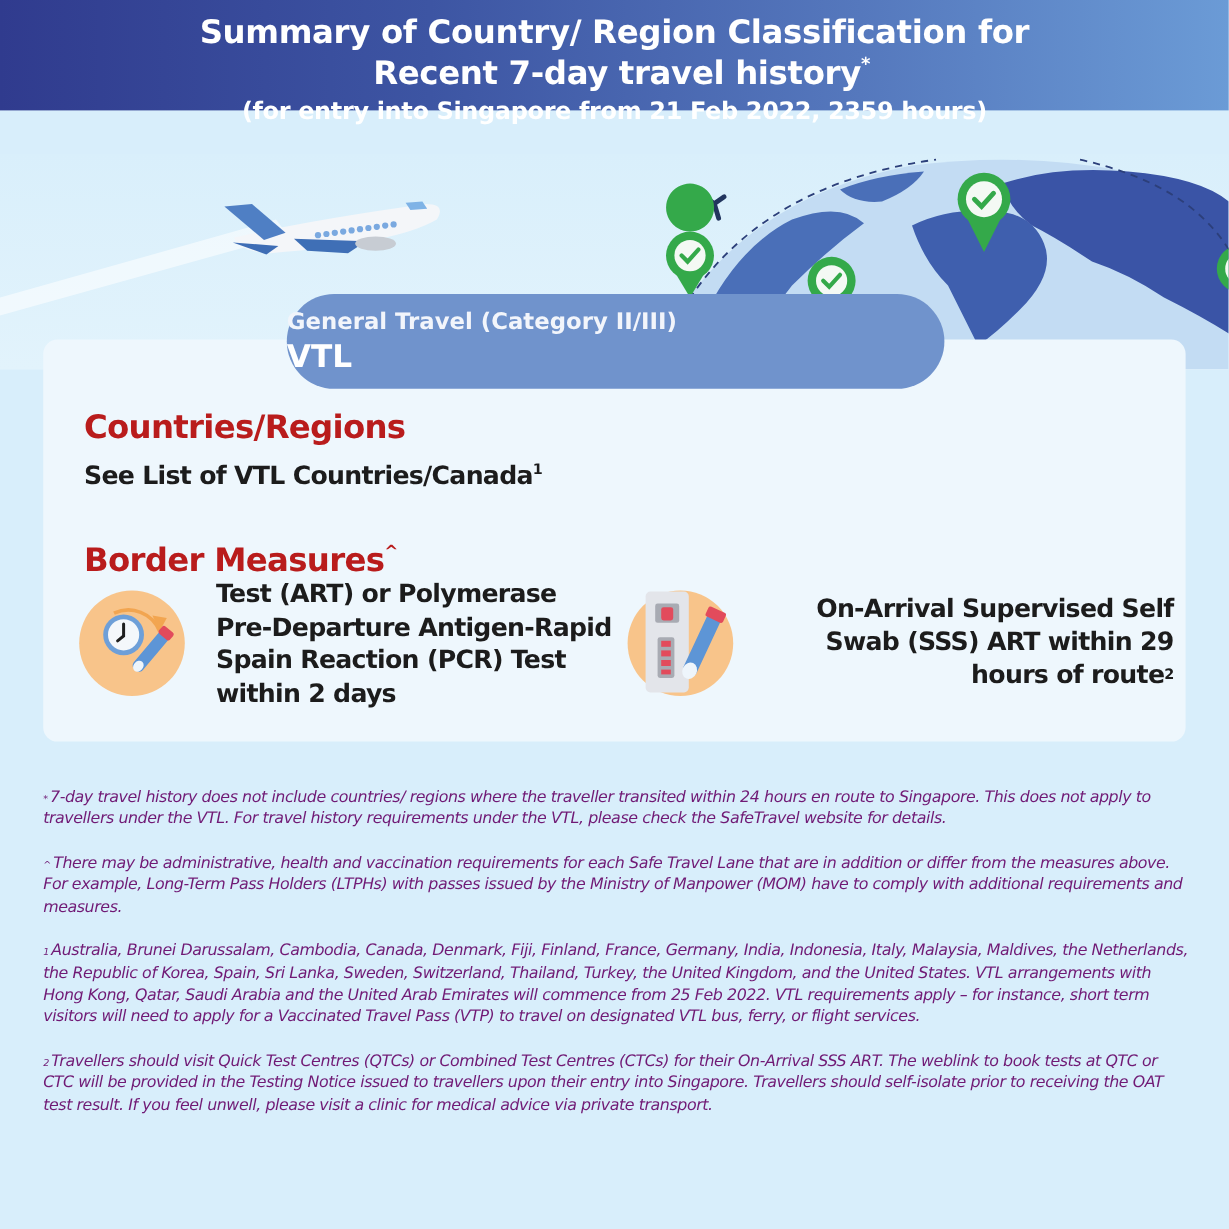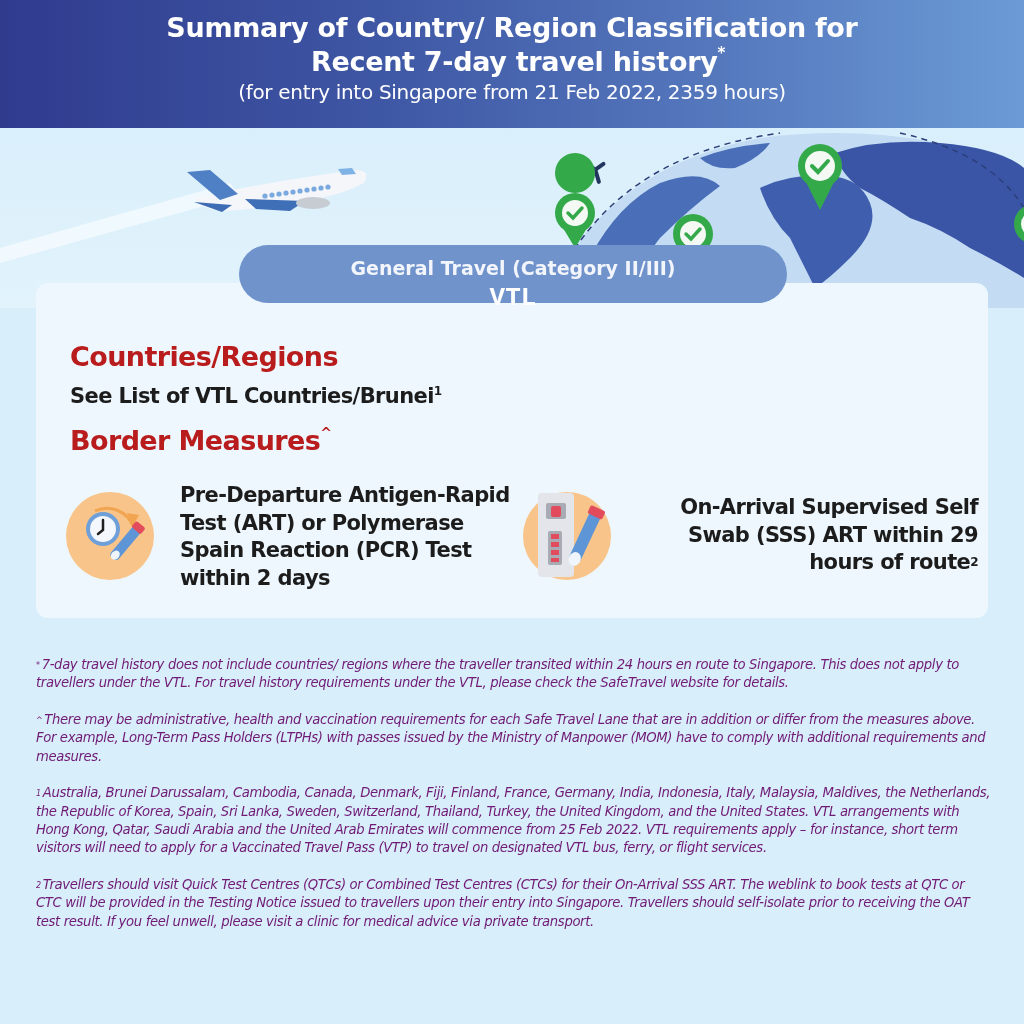--- a/index.html
+++ b/index.html
@@ -3,43 +3,43 @@
 <meta charset="utf-8">
 <style>
   * { box-sizing: border-box; margin: 0; padding: 0; }
   html, body { width: 1024px; height: 1024px; overflow: hidden; }
   body {
     font-family: "DejaVu Sans", sans-serif;
     background: #d8eefb;
     position: relative;
   }
   .header {
-    position: absolute; left: 0; top: 0; width: 1024px; height: 128px;
+    position: absolute; left: 0; top: 0; width: 1024px; height: 92px;
     background: linear-gradient(90deg, #303b8e 0%, #3d55a3 35%, #5578bd 70%, #6b9bd6 100%);
     color: #fff; text-align: center;
   }
   .header .t1 { position: absolute; left: 0; right: 0; top: 12px; font-size: 27px; font-weight: bold; letter-spacing: -0.3px; }
   .header .t2 { position: absolute; left: 12px; right: 0; top: 46px; font-size: 27px; font-weight: bold; letter-spacing: -0.3px; }
   .header .t2 sup { font-size: 15px; vertical-align: top; position: relative; top: -2px; }
-  .header .t3 { position: absolute; left: 0; right: 0; top: 80px; font-size: 20px; font-weight: normal; letter-spacing: -0.3px; }
+  .header .t3 { position: absolute; left: 0; right: 0; top: 80px; font-size: 20px; font-weight: bold; letter-spacing: -0.3px; }
 
   .hero { position: absolute; left: 0; top: 128px; width: 1024px; height: 180px; overflow: hidden;
     background: linear-gradient(180deg, #d9effb 0%, #e2f3fc 100%); }
   .hero svg { position: absolute; left: 0; top: 0; }
 
   .card {
     position: absolute; left: 36px; top: 283px; width: 952px; height: 335px;
     background: #eef7fd; border-radius: 12px;
   }
   .pill {
-    position: absolute; left: 239px; top: 245px; width: 548px; height: 58px;
-    background: #7093cc; border-radius: 40px; color: #fff; text-align: center;
+    position: absolute; left: 239px; top: 245px; width: 548px; height: 79px;
+    background: #7093cc; border-radius: 40px; color: #fff; text-align: left;
   }
   .pill .p1 { position: absolute; left: 0; right: 0; top: 12px; font-size: 19px; font-weight: bold; color: #f2f5fb; }
-  .pill .p2 { position: absolute; left: 0; right: 0; top: 38px; font-size: 26px; font-weight: bold; font-family: Liberation Mono, monospace; }
+  .pill .p2 { position: absolute; left: 0; right: 0; top: 38px; font-size: 26px; font-weight: bold; }
 
   .h-section { position: absolute; left: 70px; font-size: 27px; font-weight: bold; color: #b91c1c; letter-spacing: -0.6px; }
   .h-section sup { font-size: 14px; vertical-align: top; }
   .sub { position: absolute; left: 70px; top: 384px; font-size: 21px; font-weight: bold; color: #1c1c1c; letter-spacing: -0.6px; }
   .sub sup { font-size: 12px; vertical-align: top; }
 
   .measure-icon { position: absolute; width: 90px; height: 90px; }
   .measure-text { position: absolute; font-size: 21px; font-weight: bold; color: #1c1c1c; line-height: 27.5px; letter-spacing: -0.6px; }
   .measure-text sup { font-size: 12px; vertical-align: top; }
 
@@ -122,42 +122,42 @@
 </div>
 
 <div class="card"></div>
 
 <div class="pill">
   <div class="p1">General Travel (Category II/III)</div>
   <div class="p2">VTL</div>
 </div>
 
 <div class="h-section" style="top:341px;">Countries/Regions</div>
-<div class="sub"><span>See List of VTL Countries/Brunei</span><sup>1</sup></div>
+<div class="sub"><span>See List of VTL Countries/Canada</span><sup>1</sup></div>
 
-<div class="h-section" style="top:425px;"><span>Border Measures</span><sup>^</sup></div>
+<div class="h-section" style="top:452px;"><span>Border Measures</span><sup>^</sup></div>
 
 <div class="measure-icon" style="left:65px; top:491px;">
   <svg width="90" height="90" viewBox="0 0 90 90">
     <circle cx="45" cy="45" r="44" fill="#f8c48a"></circle>
     <path d="M30,20 A28,28 0 0 1 68,35" stroke="#f2a550" stroke-width="3" fill="none"></path>
     <path d="M62,22 L68,35 L74,24" fill="#f2a550"></path>
     <circle cx="38" cy="38" r="17" fill="#6e9fd8"></circle>
     <circle cx="38" cy="38" r="13" fill="#f4f7fb"></circle>
     <path d="M38,29 L38,39 L33,43" stroke="#1f1f1f" stroke-width="2.5" fill="none" stroke-linecap="round"></path>
     <g transform="translate(58,55) rotate(40)">
       <rect x="-5" y="-24" width="10" height="40" rx="4" fill="#5d95d6"></rect>
       <rect x="-6" y="-28" width="12" height="8" rx="2" fill="#e24b5c"></rect>
       <ellipse cx="0" cy="12" rx="4" ry="5" fill="#eef5fb"></ellipse>
     </g>
   </svg>
 </div>
 <div class="measure-text" style="left:180px; top:482px; width:330px;">
+  <div>Test (ART) or Polymerase</div>
   <div>Pre-Departure Antigen-Rapid</div>
-  <div>Test (ART) or Polymerase</div>
   <div>Spain Reaction (PCR) Test</div>
   <div>within 2 days</div>
 </div>
 
 <div class="measure-icon" style="left:522px; top:491px;">
   <svg width="90" height="90" viewBox="0 0 90 90">
     <circle cx="45" cy="45" r="44" fill="#f8c48a"></circle>
     <rect x="16" y="2" width="36" height="84" rx="4" fill="#e3e5ea"></rect>
     <rect x="24" y="12" width="20" height="16" rx="2" fill="#a8abb3"></rect>
     <rect x="29" y="15" width="10" height="11" rx="2" fill="#e24b5c"></rect>

